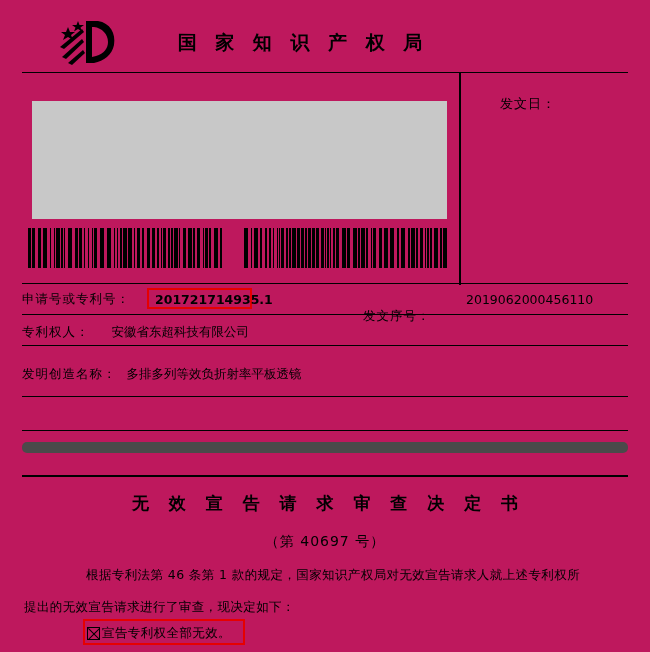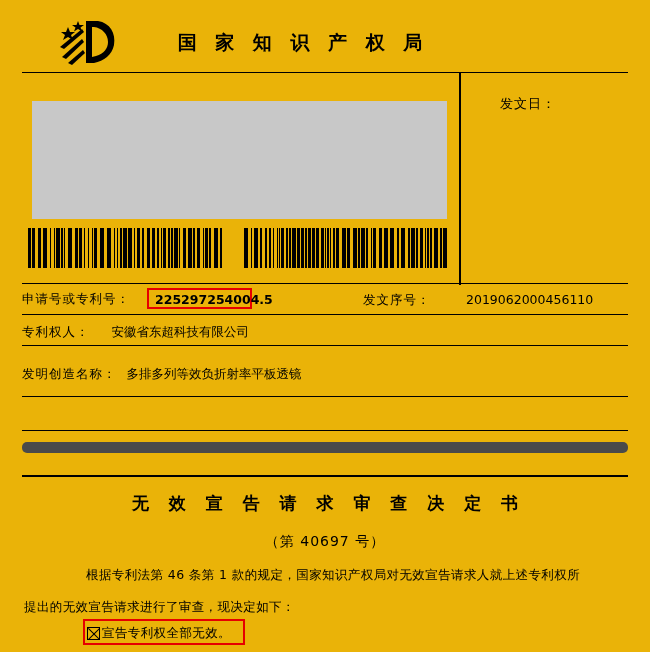--- a/index.html
+++ b/index.html
@@ -12,21 +12,21 @@
     height: 652px;
     font-family: "Liberation Sans", sans-serif;
     color: #000;
     position: relative;
     overflow: hidden;
   }
   .page {
     position: relative;
     width: 650px;
     height: 652px;
-    background: #eab308;
+    background: #be185d;
   }
 
   
   .header {
     position: absolute;
     left: 22px;
     top: 14px;
     width: 606px;
     height: 58px;
     display: flex;
@@ -156,21 +156,21 @@
     position: absolute;
     left: 133px;
     top: 8px;
     font-weight: bold;
     font-size: 12.5px;
     font-family: "DejaVu Sans", sans-serif;
   }
   .serial-label {
     position: absolute;
     left: 341px;
-    top: 8px;
+    top: 24px;
     letter-spacing: 1px;
   }
   .serial-value {
     position: absolute;
     left: 412px;
     top: 8px;
     margin-left: 32px;
   }
   .row-case .info-value { margin-left: 34px; }
   .row-name .info-value { margin-left: 10px; }
@@ -321,21 +321,21 @@
       <div class="barcode" id="barcode-2" style="width: 205px;"><span style="width:4px;margin-right:3px;"></span><span style="width:1px;margin-right:2px;"></span><span style="width:4px;margin-right:2px;"></span><span style="width:2px;margin-right:3px;"></span><span style="width:2px;margin-right:2px;"></span><span style="width:2px;margin-right:2px;"></span><span style="width:1px;margin-right:3px;"></span><span style="width:1px;margin-right:1px;"></span><span style="width:1px;margin-right:1px;"></span><span style="width:3px;margin-right:2px;"></span><span style="width:2px;margin-right:1px;"></span><span style="width:2px;margin-right:1px;"></span><span style="width:4px;margin-right:1px;"></span><span style="width:3px;margin-right:1px;"></span><span style="width:3px;margin-right:1px;"></span><span style="width:2px;margin-right:1px;"></span><span style="width:3px;margin-right:1px;"></span><span style="width:3px;margin-right:1px;"></span><span style="width:3px;margin-right:2px;"></span><span style="width:3px;margin-right:1px;"></span><span style="width:1px;margin-right:1px;"></span><span style="width:2px;margin-right:1px;"></span><span style="width:1px;margin-right:2px;"></span><span style="width:2px;margin-right:1px;"></span><span style="width:3px;margin-right:3px;"></span><span style="width:4px;margin-right:1px;"></span><span style="width:3px;margin-right:3px;"></span><span style="width:4px;margin-right:1px;"></span><span style="width:2px;margin-right:1px;"></span><span style="width:4px;margin-right:1px;"></span><span style="width:2px;margin-right:3px;"></span><span style="width:1px;margin-right:1px;"></span><span style="width:3px;margin-right:3px;"></span><span style="width:3px;margin-right:2px;"></span><span style="width:4px;margin-right:2px;"></span><span style="width:4px;margin-right:3px;"></span><span style="width:2px;margin-right:2px;"></span><span style="width:4px;margin-right:3px;"></span><span style="width:2px;margin-right:1px;"></span><span style="width:4px;margin-right:1px;"></span><span style="width:2px;margin-right:2px;"></span><span style="width:3px;margin-right:2px;"></span><span style="width:1px;margin-right:1px;"></span><span style="width:2px;margin-right:1px;"></span><span style="width:2px;margin-right:2px;"></span><span style="width:4px;margin-right:2px;"></span><span style="width:2px;margin-right:1px;"></span><span style="width:4px;margin-right:3px;"></span></div>
     </div>
     <div class="dispatch-label">发文日：</div>
   </div>
 
   <div class="info">
 
     <div class="info-row row-appno">
       <span class="info-label">申请号或专利号：</span>
       <span class="highlight-box"></span>
-      <span class="appno-value">225297254004.5</span>
+      <span class="appno-value">201721714935.1</span>
       <span class="serial-label">发文序号：</span>
       <span class="serial-value">2019062000456110</span>
     </div>
 
 
     <div class="info-row row-owner" style="height:34px;">
       <span class="info-label">专利权人：</span>
       <span class="info-value">安徽省东超科技有限公司</span>
     </div>
 

